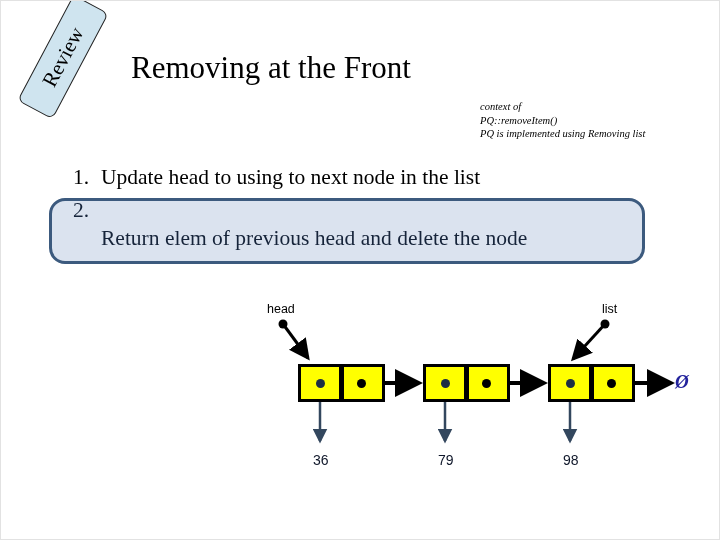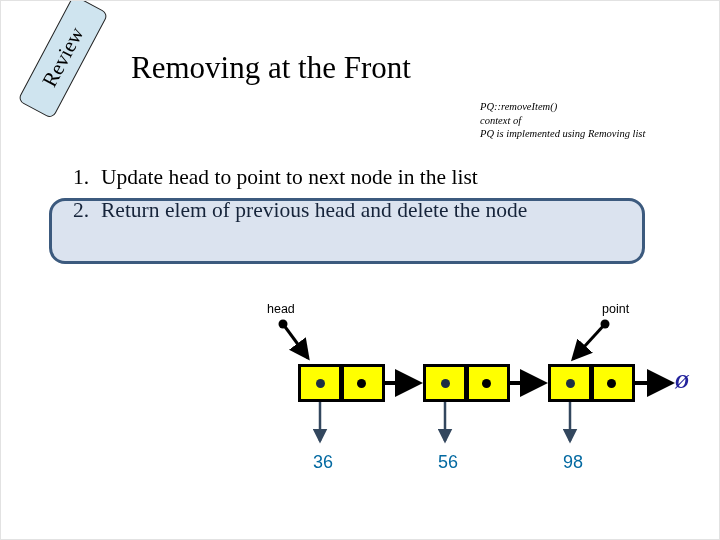--- a/index.html
+++ b/index.html
@@ -134,22 +134,22 @@
   .label-text {
     position: absolute;
     font-family: "Liberation Sans", sans-serif;
     font-size: 12.5px;
     color: #000000;
     white-space: nowrap;
   }
   .value-text {
     position: absolute;
     font-family: "Liberation Sans", sans-serif;
-    font-size: 18px;
-    color: #0369a1;
+    font-size: 14px;
+    color: #0f172a;
     white-space: nowrap;
   }
   #null-symbol {
     position: absolute;
     left: 674px;
     top: 370px;
     font-family: "Liberation Serif", serif;
     font-size: 19px;
     font-weight: bold;
     font-style: italic;
@@ -161,35 +161,35 @@
 
 <div id="slide">
 
   <div id="review-banner">
     <span class="review-label">Review</span>
   </div>
 
   <div id="title">Removing at the Front</div>
 
   <div id="context-note">
+    <div>context of</div>
     <div>PQ::removeItem()</div>
-    <div>context of</div>
     <div>PQ is implemented using Removing list</div>
   </div>
 
   <div id="steps-box"></div>
 
   <div id="steps">
     <div class="step-row first">
       <span class="step-num">1.</span>
-      <span class="step-text">Update head to point to next node in the list</span>
+      <span class="step-text">Update head to using to next node in the list</span>
     </div>
     <div class="step-row" style="margin-top:6px;">
       <span class="step-num">2.</span>
-      <span class="step-text" style="max-width:505px;">Return elem of previous head and delete the node</span>
+      <span class="step-text" style="max-width:505px;margin-top:28px;">Return elem of previous head and delete the node</span>
     </div>
   </div>
 
   <svg id="diagram" viewBox="0 0 720 540" width="720" height="540">
     <defs>
       <marker id="arrowBlack" markerWidth="7" markerHeight="7" refX="6" refY="3.5" orient="auto" markerUnits="strokeWidth">
         <path d="M0,0 L7,3.5 L0,7 z" fill="#000000"></path>
       </marker>
       <marker id="arrowSlate" markerWidth="6" markerHeight="6" refX="5" refY="3" orient="auto" markerUnits="strokeWidth">
         <path d="M0,0 L6,3 L0,6 z" fill="#33475e"></path>
@@ -228,21 +228,21 @@
   <div class="node-cell" style="left:465px;"></div>
   <div class="ptr-dot" style="left:440px; top:378px;"></div>
   <div class="ptr-dot black" style="left:481px; top:378px;"></div>
 
   <div class="node-cell" style="left:547px;"></div>
   <div class="node-cell" style="left:590px;"></div>
   <div class="ptr-dot" style="left:565px; top:378px;"></div>
   <div class="ptr-dot black" style="left:606px; top:378px;"></div>
 
   <div class="label-text" style="left:266px; top:301px;">head</div>
-  <div class="label-text" style="left:601px; top:301px;">point</div>
+  <div class="label-text" style="left:601px; top:301px;">list</div>
 
   <div id="null-symbol">Ø</div>
 
   <div class="value-text" style="left:312px; top:451px;">36</div>
-  <div class="value-text" style="left:437px; top:451px;">56</div>
+  <div class="value-text" style="left:437px; top:451px;">79</div>
   <div class="value-text" style="left:562px; top:451px;">98</div>
 
 </div>
 
 </body></html>

